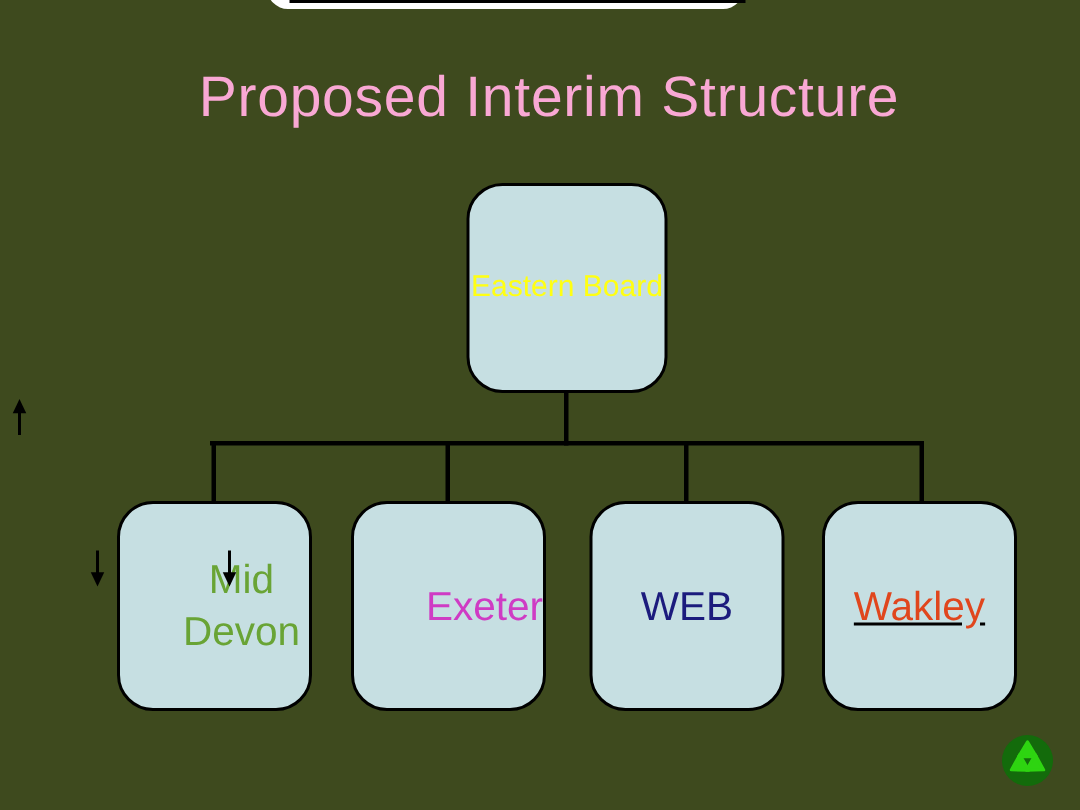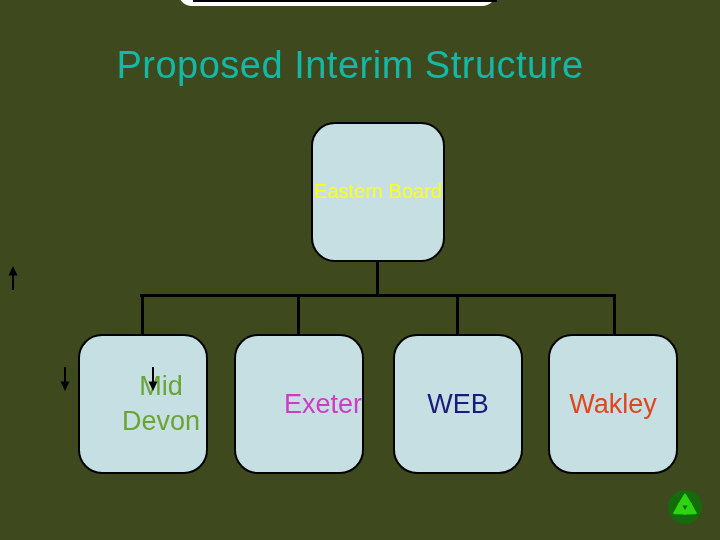--- a/index.html
+++ b/index.html
@@ -86,21 +86,21 @@
   .logo { position: absolute; left: 665px; top: 487px; width: 40px; height: 40px; }
 </style>
 </head>
 <body>
 
 <div class="slide" style="background-color: rgb(62, 74, 30);">
 
   <div class="top-banner" style="background-color: rgb(255, 255, 255);"></div>
   <div class="top-banner-line" style="background-color: rgb(0, 0, 0);"></div>
 
-  <h1 class="title" style="color: #14b8a6;">Proposed Interim Structure</h1>
+  <h1 class="title" style="color: #f9a8d4; padding-left: 16px;">Proposed Interim Structure</h1>
 
   <div class="connector conn-stem" style="background-color: rgb(0, 0, 0);"></div>
   <div class="connector conn-h" style="background-color: rgb(0, 0, 0);"></div>
   <div class="connector conn-drop drop-1" style="background-color: rgb(0, 0, 0);"></div>
   <div class="connector conn-drop drop-2" style="background-color: rgb(0, 0, 0);"></div>
   <div class="connector conn-drop drop-3" style="background-color: rgb(0, 0, 0);"></div>
   <div class="connector conn-drop drop-4" style="background-color: rgb(0, 0, 0);"></div>
 
   <div class="node node-root" style="background-color: rgb(198, 223, 226);">
     <span style="color: rgb(255, 255, 18);">Eastern Board</span>
@@ -111,21 +111,21 @@
   </div>
 
   <div class="node node-child node-exeter" style="background-color: rgb(198, 223, 226);">
     <span style="color: rgb(207, 59, 196); text-align: right;">Exeter</span>
   </div>
 
   <div class="node node-child node-web" style="background-color: rgb(198, 223, 226);">
     <span style="color: rgb(27, 27, 125);">WEB</span>
   </div>
 
-  <div class="node node-child node-wakley" style="background-color: rgb(198, 223, 226);">
+  <div class="node node-child node-wakley" style="background-color: rgb(198, 223, 226); text-decoration: underline;">
     <span style="color: rgb(224, 70, 29);">Wakley</span>
   </div>
 
   <span class="stray-arrow arrow-up">
     <svg width="16" height="26" viewBox="0 0 16 26">
       <path d="M8 25 V9" stroke-width="2" fill="none" stroke="#000000"></path>
       <path d="M8 1 L3.5 10.5 H12.5 Z" fill="#000000"></path>
     </svg>
   </span>
   <span class="stray-arrow arrow-down-a">

